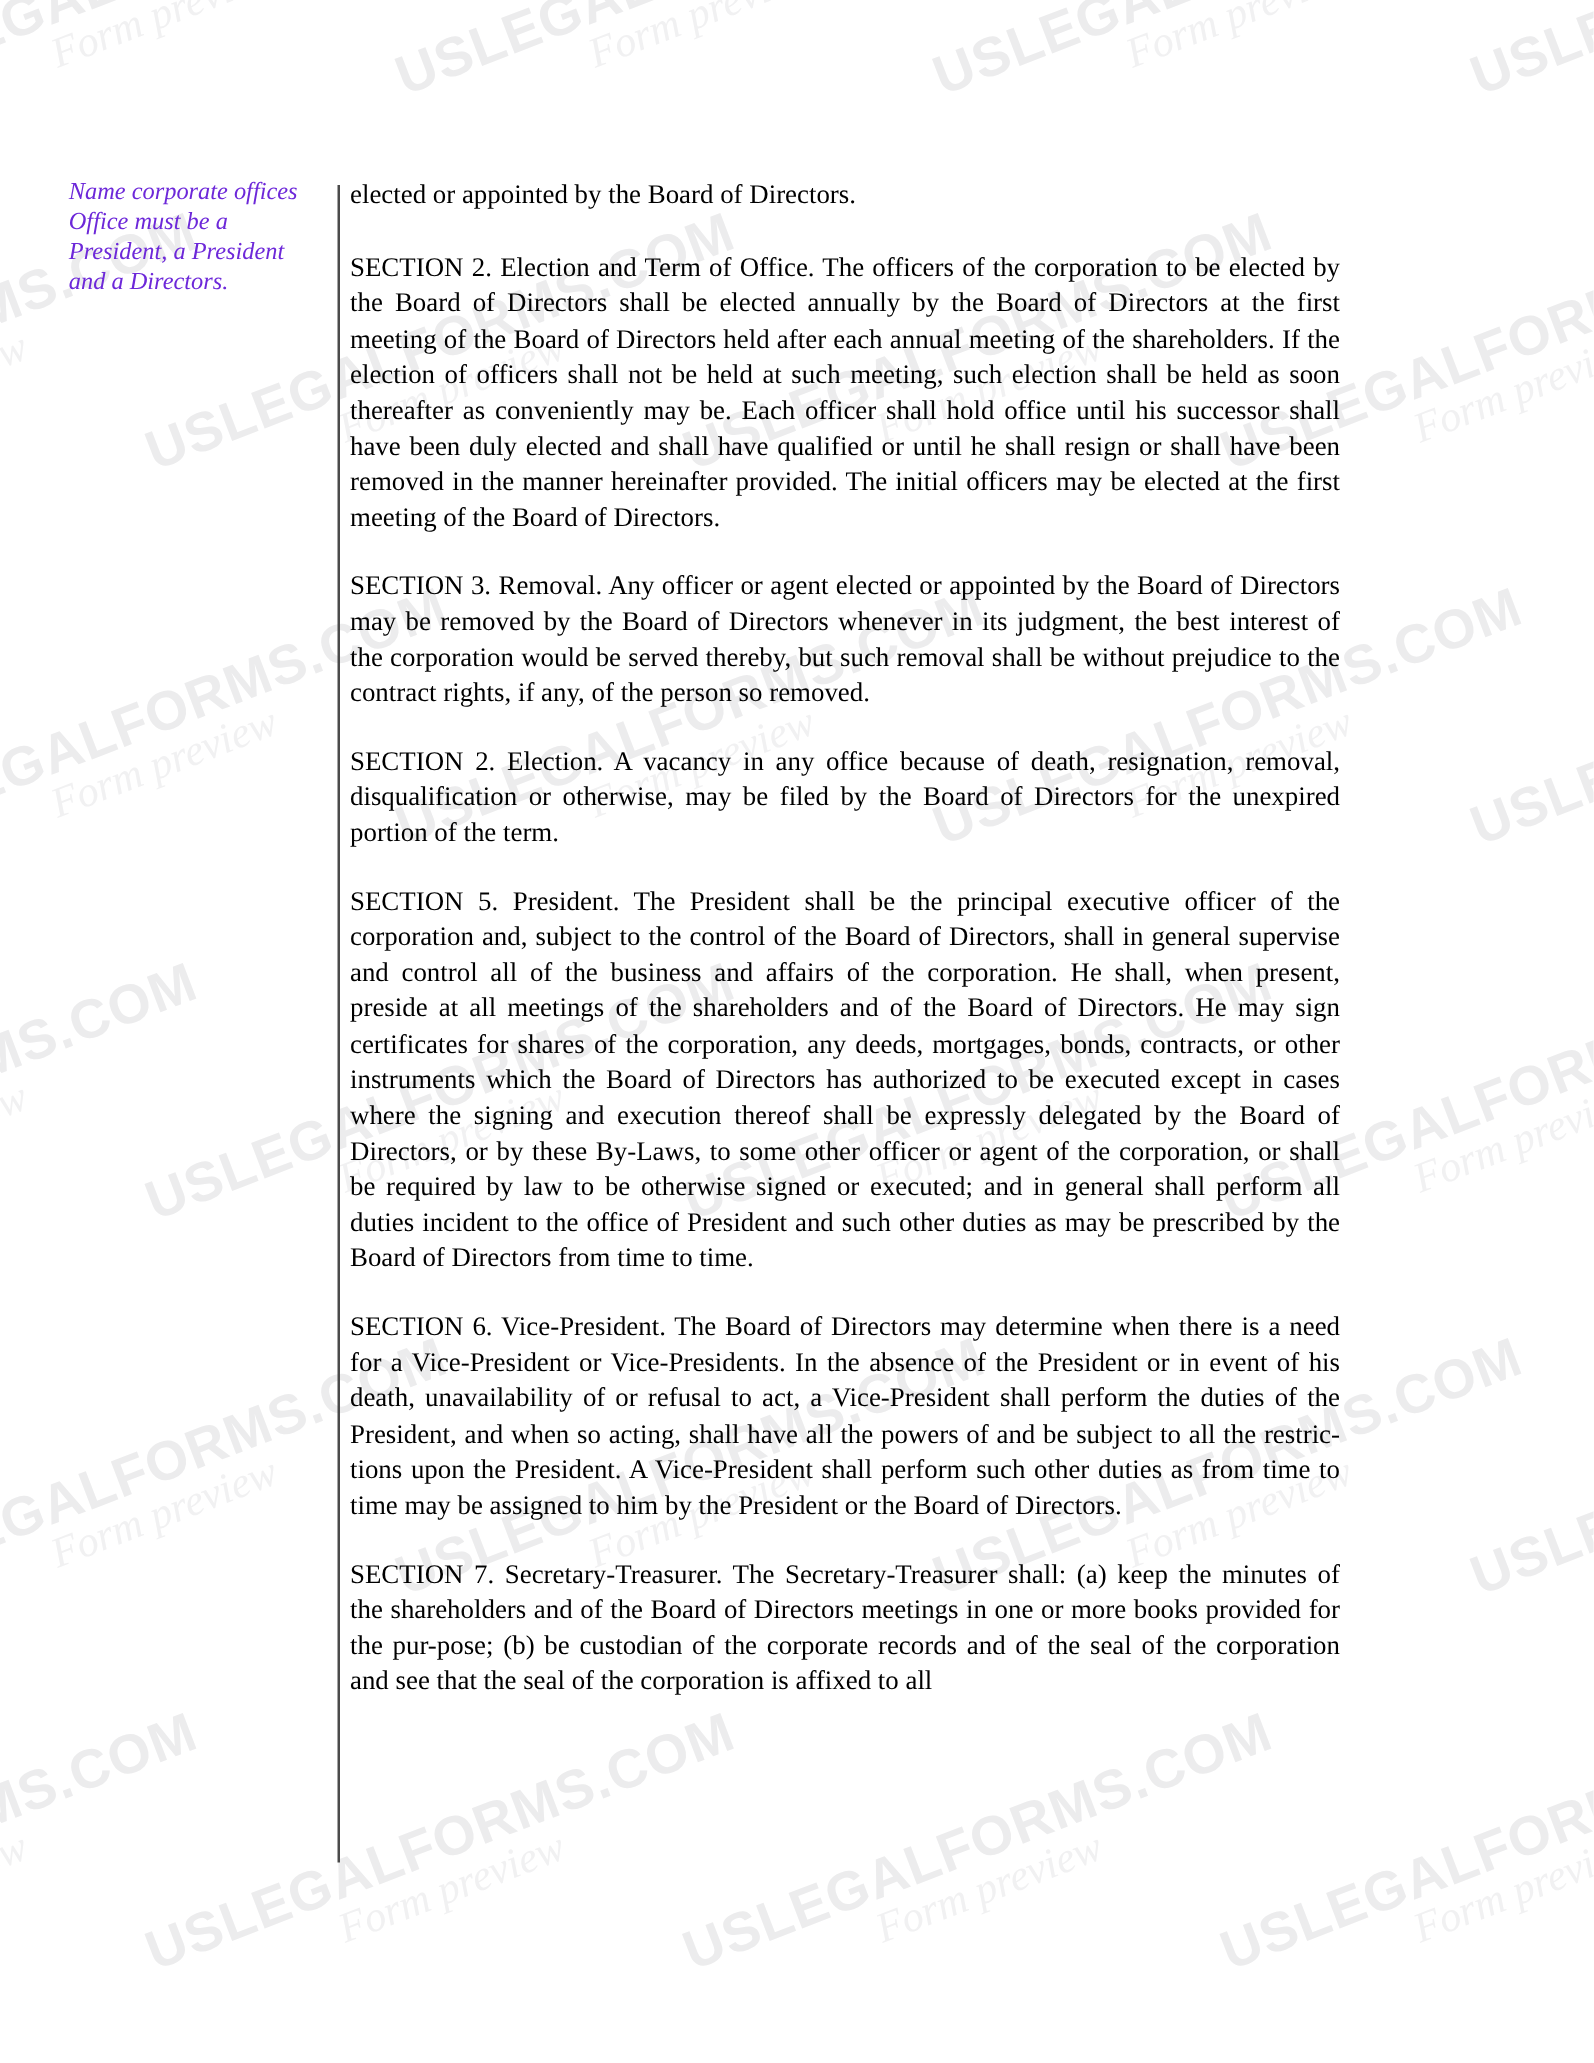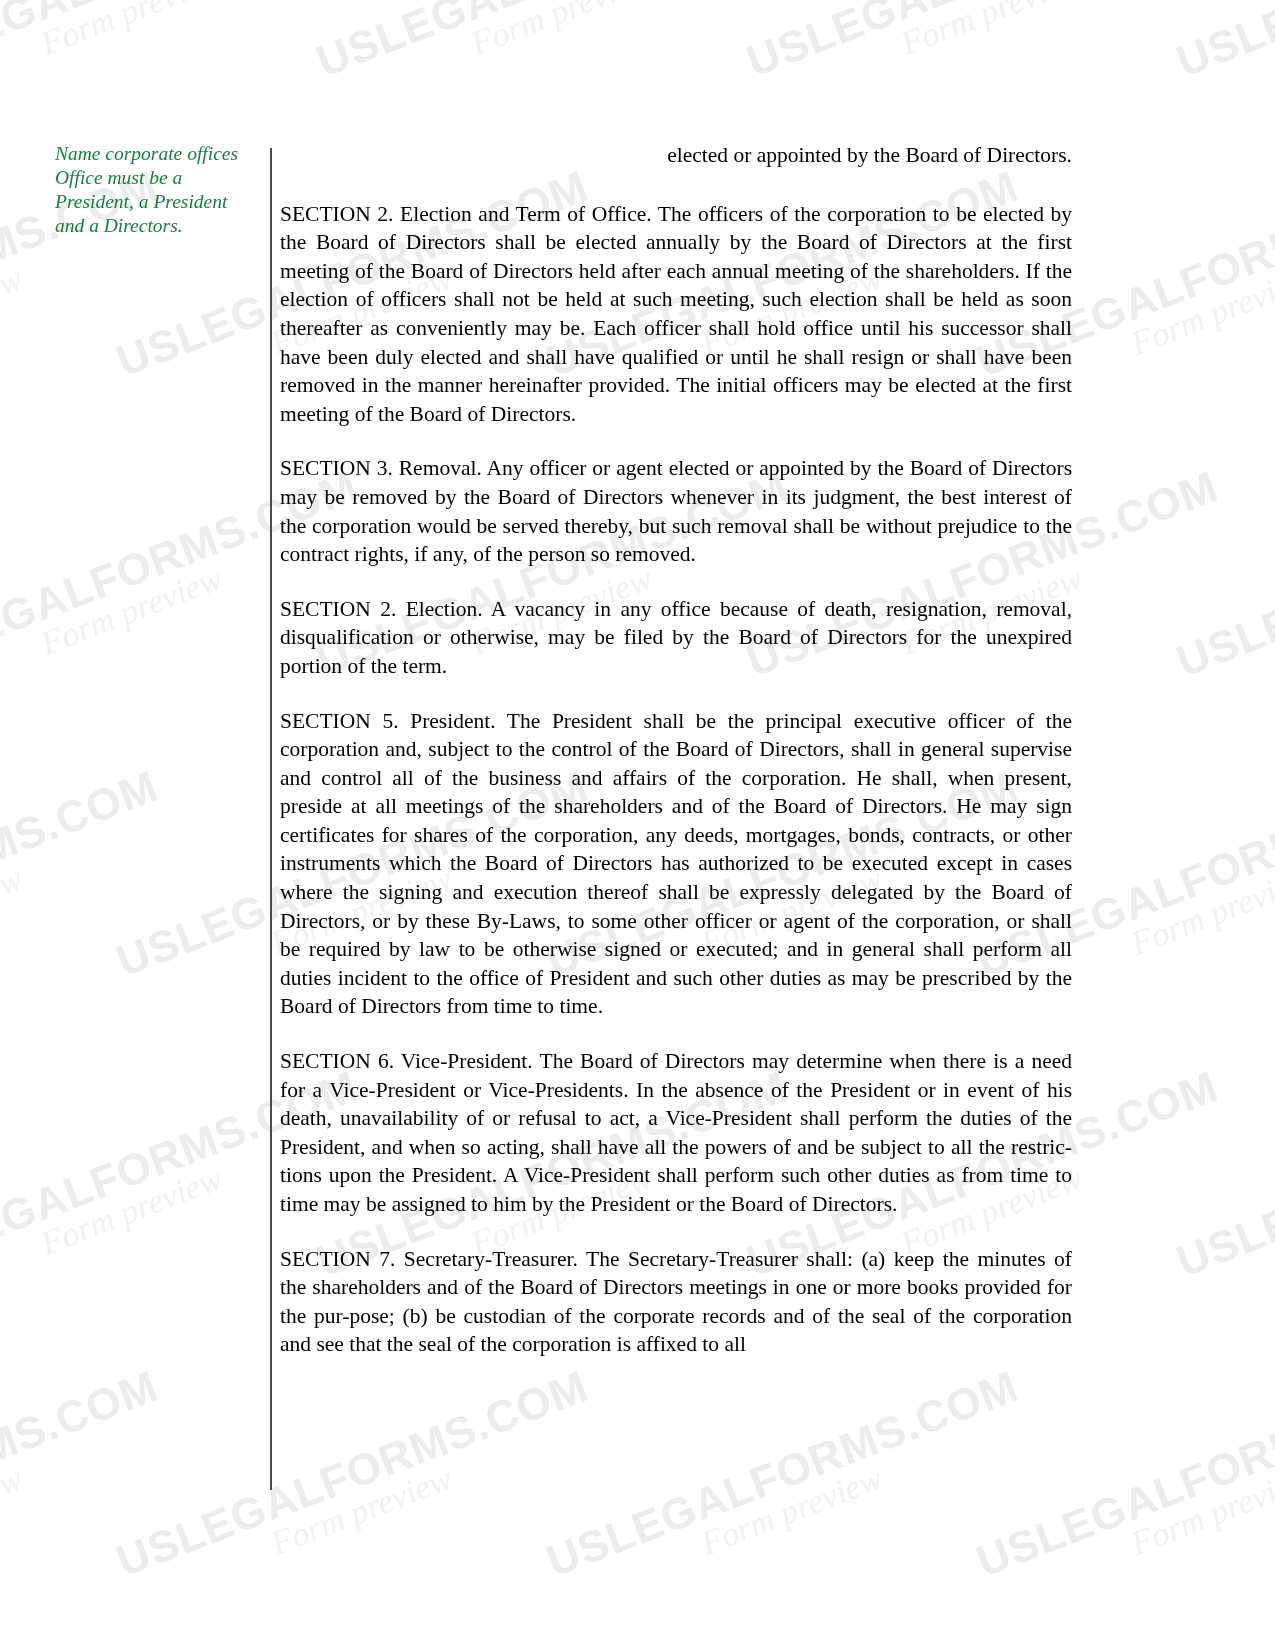--- a/index.html
+++ b/index.html
@@ -57,21 +57,21 @@
   }
 
   .margin-note {
     position: absolute;
     left: 55px;
     top: 142px;
     width: 196px;
     font-style: italic;
     font-size: 19.5px;
     line-height: 24px;
-    color: #15803d;
+    color: #6d28d9;
   }
   .margin-note div { white-space: nowrap; }
 
   .divider {
     position: absolute;
     left: 270px;
     top: 148px;
     width: 2px;
     height: 1342px;
     background: #4a4a4a;
@@ -88,21 +88,21 @@
     text-align: justify;
     text-justify: inter-word;
     font-size: 21.5px;
     line-height: 28.6px;
     color: #000;
     margin: 0 0 26px 0;
     hyphens: none;
   }
   .para:last-child { margin-bottom: 0; }
   .para.first { margin-bottom: 30px; }
-  .para.nojust { text-align: right; }
+  .para.nojust { text-align: left; }
 
   .sec-head { white-space: nowrap; margin-top: 22px; }
   .sec-title {
     text-underline-offset: 2px;
   }
 </style>
 </head>
 <body>
 
 <div class="page">

